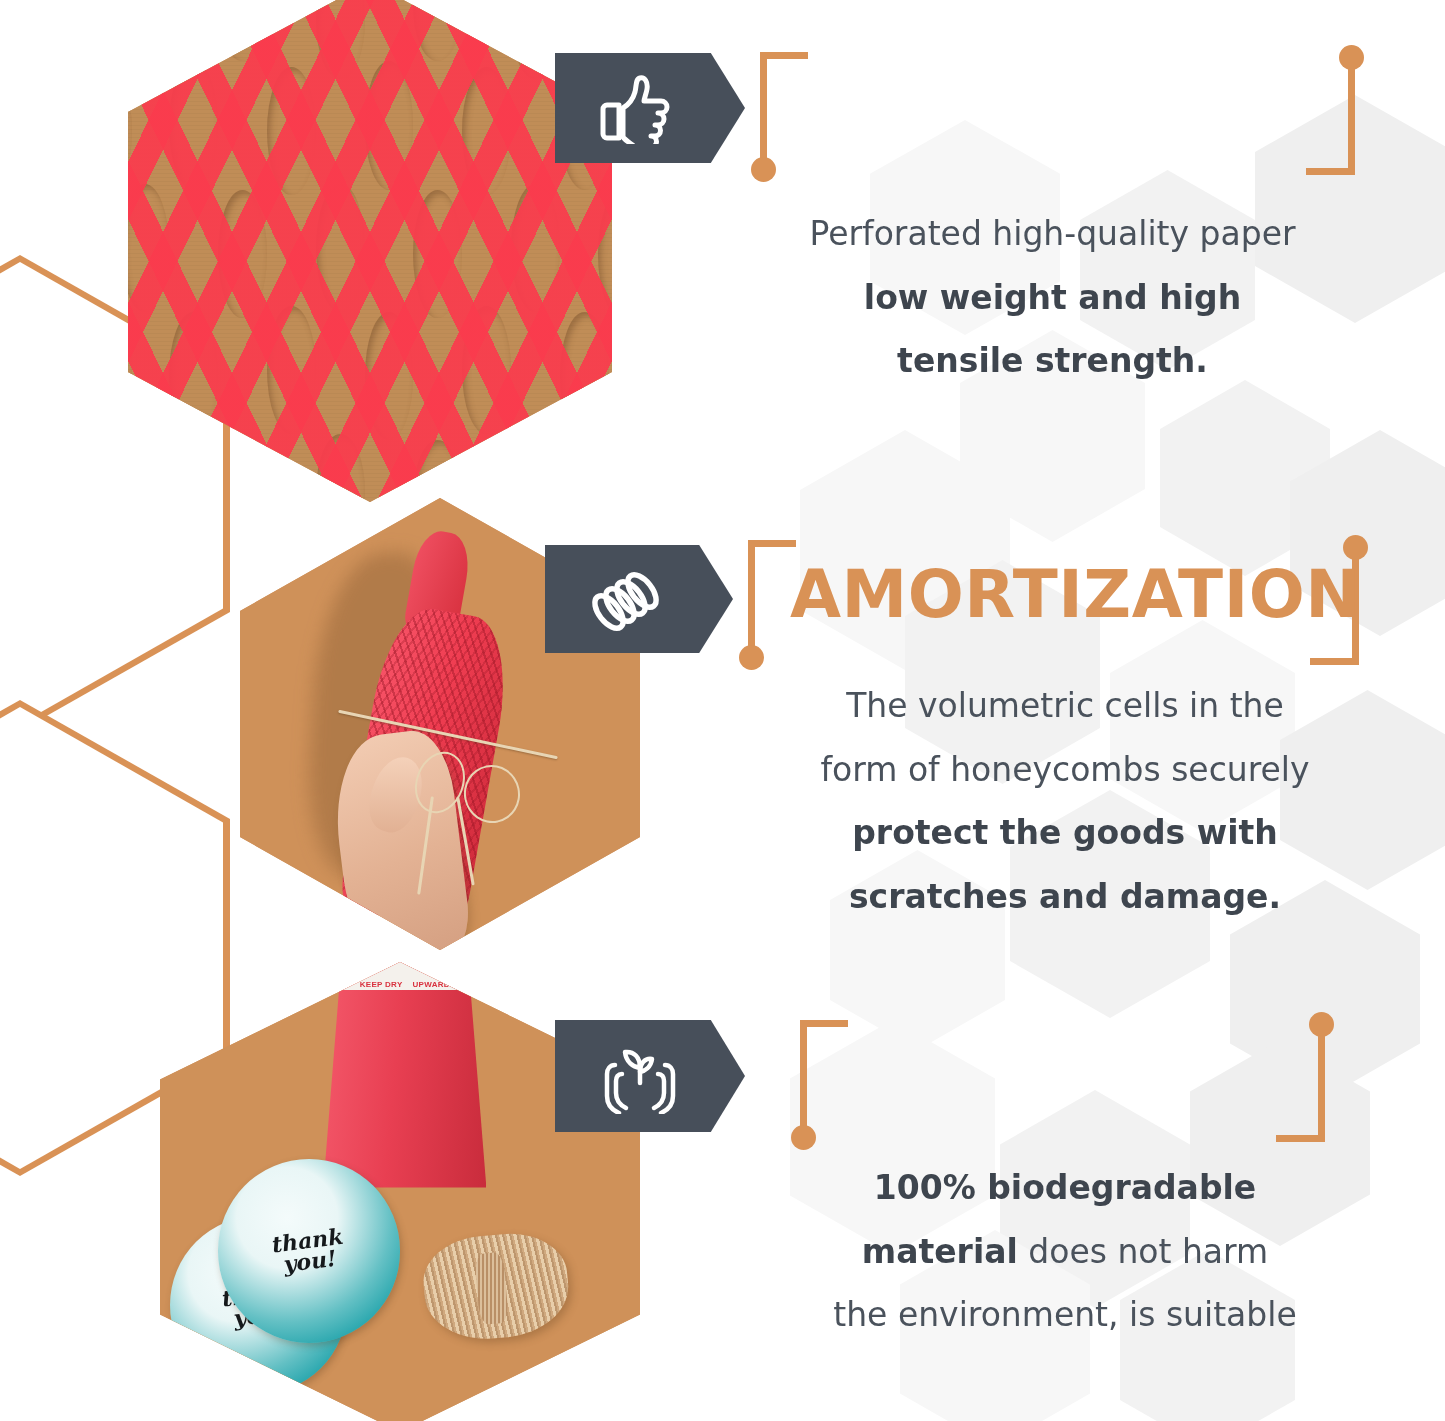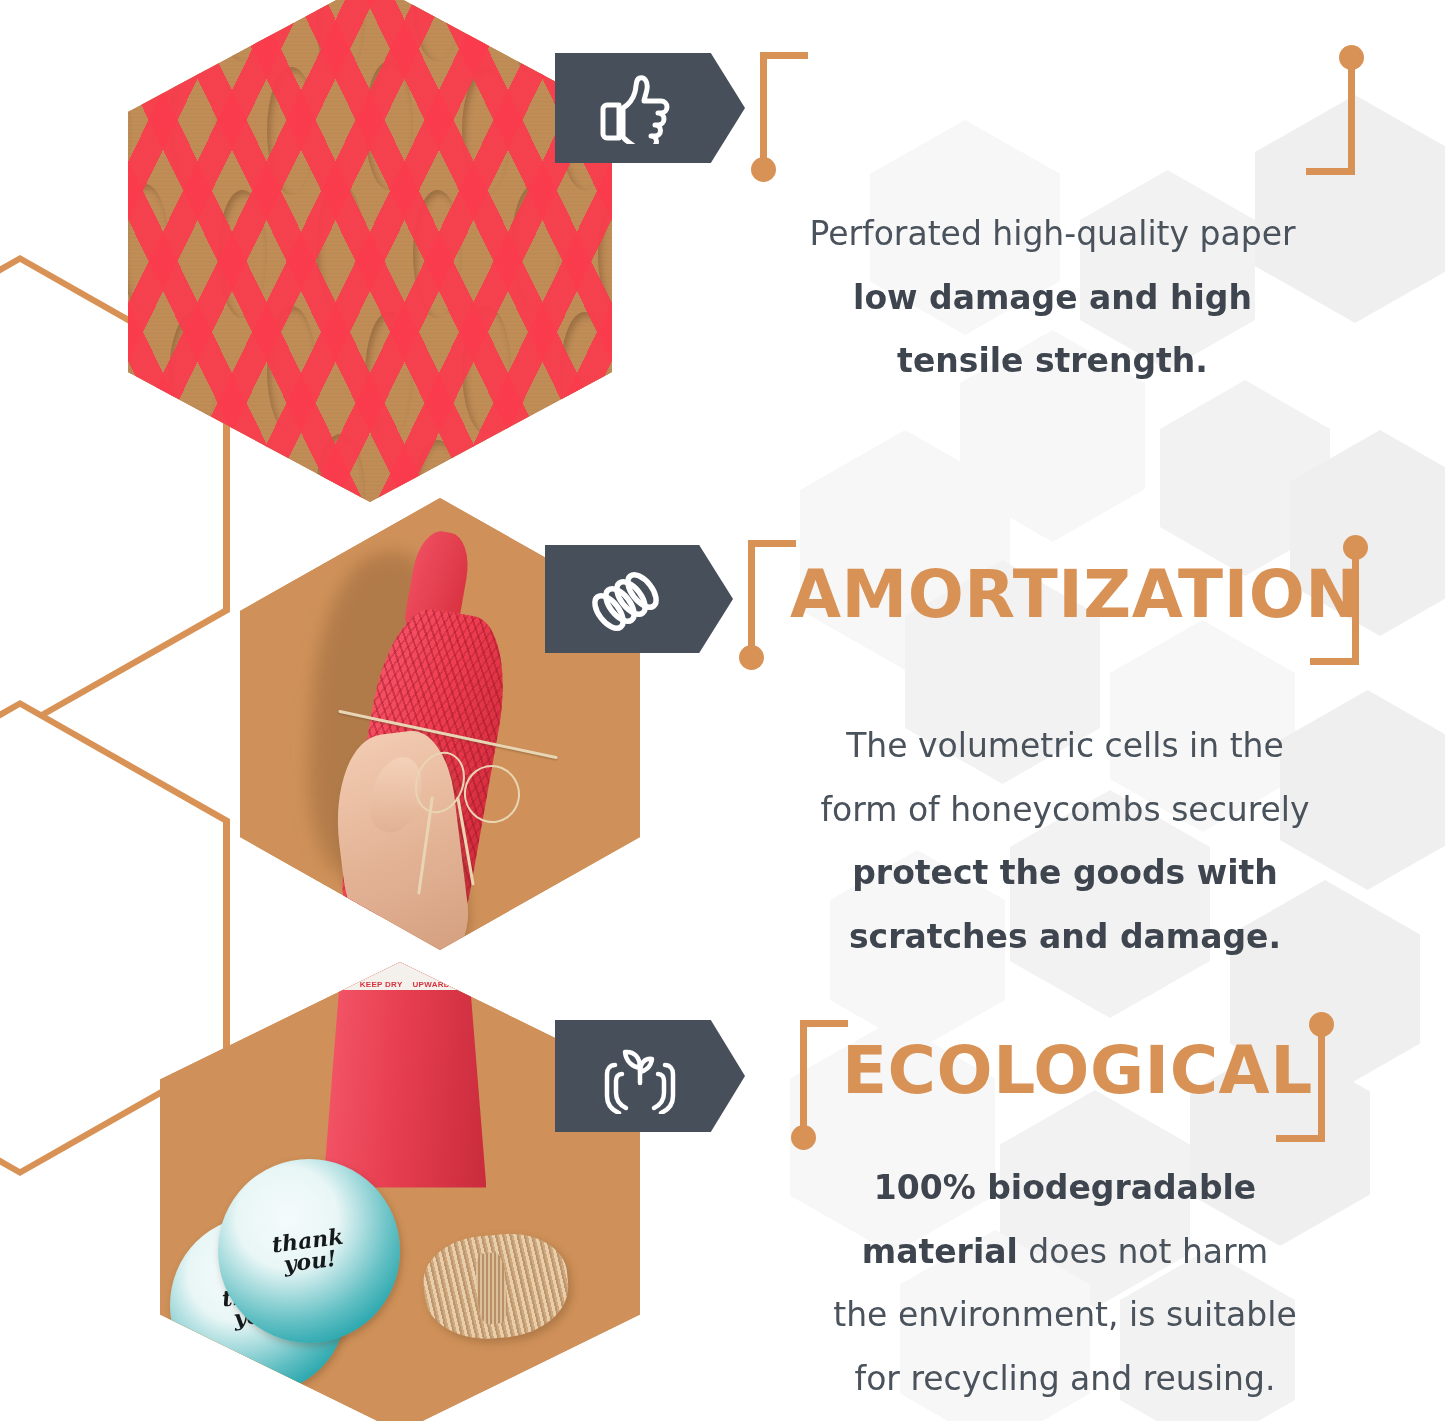--- a/index.html
+++ b/index.html
@@ -336,21 +336,21 @@
   </div>
   <div class="bracket" style="left:1348px; top:45px; width:7px; height:140px;">
     <div class="dot" style="left:-9px; top:0px;"></div>
     <div class="vbar" style="left:0; top:10px; height:120px;"></div>
     <div class="hbar" style="left:-42px; top:123px; width:49px;"></div>
   </div>
 
 
   <div class="body-text" style="left:730px; top:192px; width:645px;">
     <span class="ln">Perforated high-quality paper</span>
-    <span class="ln"><b>low damage and high</b></span>
+    <span class="ln"><b>low weight and high</b></span>
     <span class="ln"><b>tensile strength.</b></span>
   </div>
 
   <div class="photo-hex" style="left:240px; top:498px; width:400px; height:452px;">
     <div class="photo-inner">
       <div class="p2-bg"></div>
       <div class="p2-shadow"></div>
       <div class="p2-bottle">
         <div class="p2-neck"></div>
         <div class="p2-body">
@@ -386,21 +386,21 @@
     <div class="dot" style="left:-9px; top:105px;"></div>
   </div>
   <div class="bracket" style="left:1352px; top:535px; width:7px; height:140px;">
     <div class="dot" style="left:-9px; top:0px;"></div>
     <div class="vbar" style="left:0; top:10px; height:120px;"></div>
     <div class="hbar" style="left:-42px; top:123px; width:49px;"></div>
   </div>
 
   <div class="title" style="left:790px; top:562px;">AMORTIZATION</div>
 
-  <div class="body-text" style="left:755px; top:704px; width:620px;">
+  <div class="body-text" style="left:755px; top:664px; width:620px;">
     <span class="ln">The volumetric cells in the</span>
     <span class="ln">form of honeycombs securely</span>
     <span class="ln"><b>protect the goods with</b></span>
     <span class="ln"><b>scratches and damage.</b></span>
   </div>
 
   <div class="photo-hex" style="left:160px; top:962px; width:480px; height:470px;">
     <div class="photo-inner">
       <div class="p3-bg"></div>
 
@@ -440,22 +440,20 @@
     <div class="hbar" style="left:0; top:0; width:48px;"></div>
     <div class="vbar" style="left:0; top:0; height:108px;"></div>
     <div class="dot" style="left:-9px; top:105px;"></div>
   </div>
   <div class="bracket" style="left:1318px; top:1012px; width:7px; height:140px;">
     <div class="dot" style="left:-9px; top:0px;"></div>
     <div class="vbar" style="left:0; top:10px; height:120px;"></div>
     <div class="hbar" style="left:-42px; top:123px; width:49px;"></div>
   </div>
 
-  <div class="title" style="left:842px; top:1038px;">ECOLOGICAL</div>
 
   <div class="body-text" style="left:745px; top:1146px; width:640px;">
     <span class="ln"><b>100% biodegradable</b></span>
     <span class="ln"><b>material</b><span> does not harm</span></span>
     <span class="ln">the environment, is suitable</span>
-    <span class="ln">for recycling and reusing.</span>
   </div>
 
 </div>
 
 </body></html>

